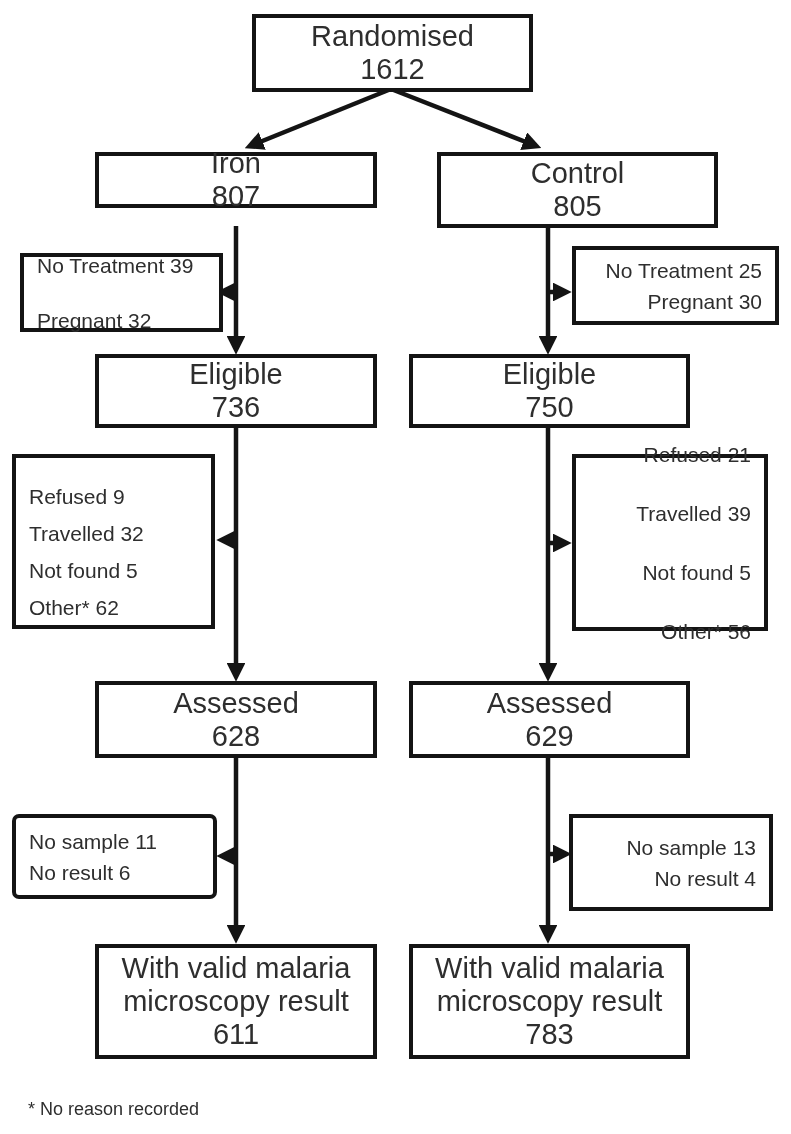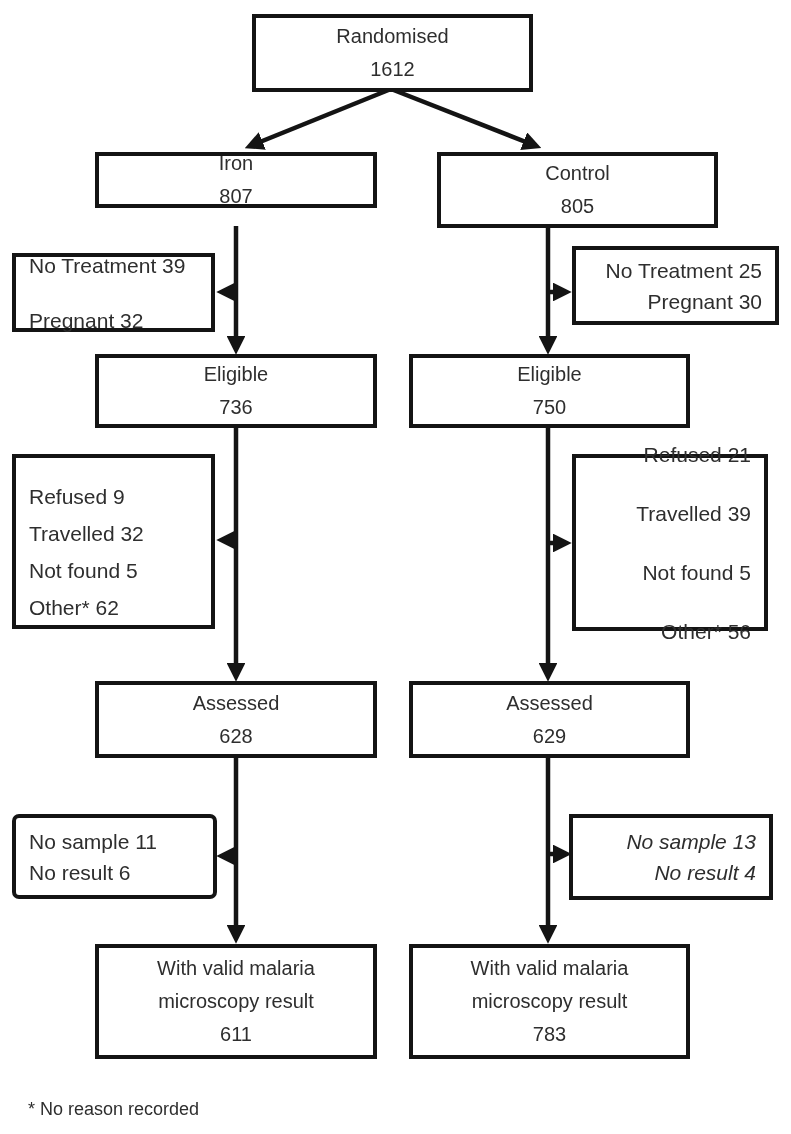--- a/index.html
+++ b/index.html
@@ -17,44 +17,44 @@
     color:var(--text);
     overflow:hidden;
   }
   #connectors{position:absolute;left:0;top:0;z-index:1;}
   #connectors line{stroke:var(--line);stroke-width:4.5;}
   #connectors marker path{fill:var(--line);}
   .box{
     position:absolute;box-sizing:border-box;z-index:2;
     border:4px solid var(--line);background:var(--box_bg);
     display:flex;flex-direction:column;justify-content:center;align-items:center;
-    text-align:center;font-size:20px;line-height:33px;
+    text-align:center;font-size:29px;line-height:33px;
   }
   .side{
     font-size:21px;line-height:31px;
     align-items:flex-start;text-align:left;
     padding:0 10px 0 13px;
   }
   .side.right{align-items:flex-end;text-align:right;padding:0 13px 0 10px;}
   .tall{line-height:37px;padding-top:20px;}
   .final{line-height:33px;}
   
   #b-rand   {left:252px;top:14px; width:281px;height:78px;}
   #b-iron   {left:95px; top:152px;width:282px;height:56px;}
   #b-control{left:409px;top:152px;width:281px;height:76px;margin-left:28px;}
-  #b-lex1   {left:12px; top:253px;width:203px;height:79px;gap:24px;}
+  #b-lex1   {left:20px; top:253px;width:203px;height:79px;gap:24px;}
   #b-rex1   {left:572px;top:246px;width:207px;height:79px;}
   #b-elig-l {left:95px; top:354px;width:282px;height:74px;}
   #b-elig-r {left:409px;top:354px;width:281px;height:74px;}
   #b-lex2   {left:12px; top:454px;width:203px;height:175px;}
   #b-rex2   {left:572px;top:454px;width:196px;height:177px;gap:22px;}
   #b-ass-l  {left:95px; top:681px;width:282px;height:77px;}
   #b-ass-r  {left:409px;top:681px;width:281px;height:77px;}
   #b-lex3   {left:12px; top:814px;width:205px;height:85px;border-radius:7px;}
-  #b-rex3   {left:569px;top:814px;width:204px;height:86px;font-style:italic;}
+  #b-rex3   {left:569px;top:814px;width:204px;height:97px;}
   #b-fin-l  {left:95px; top:944px;width:282px;height:115px;}
   #b-fin-r  {left:409px;top:944px;width:281px;height:115px;}
   #footnote{
     position:absolute;left:28px;top:1098px;z-index:2;
     font-size:18px;line-height:22px;color:var(--text);
   }
 </style>
 </head>
 <body>
 

